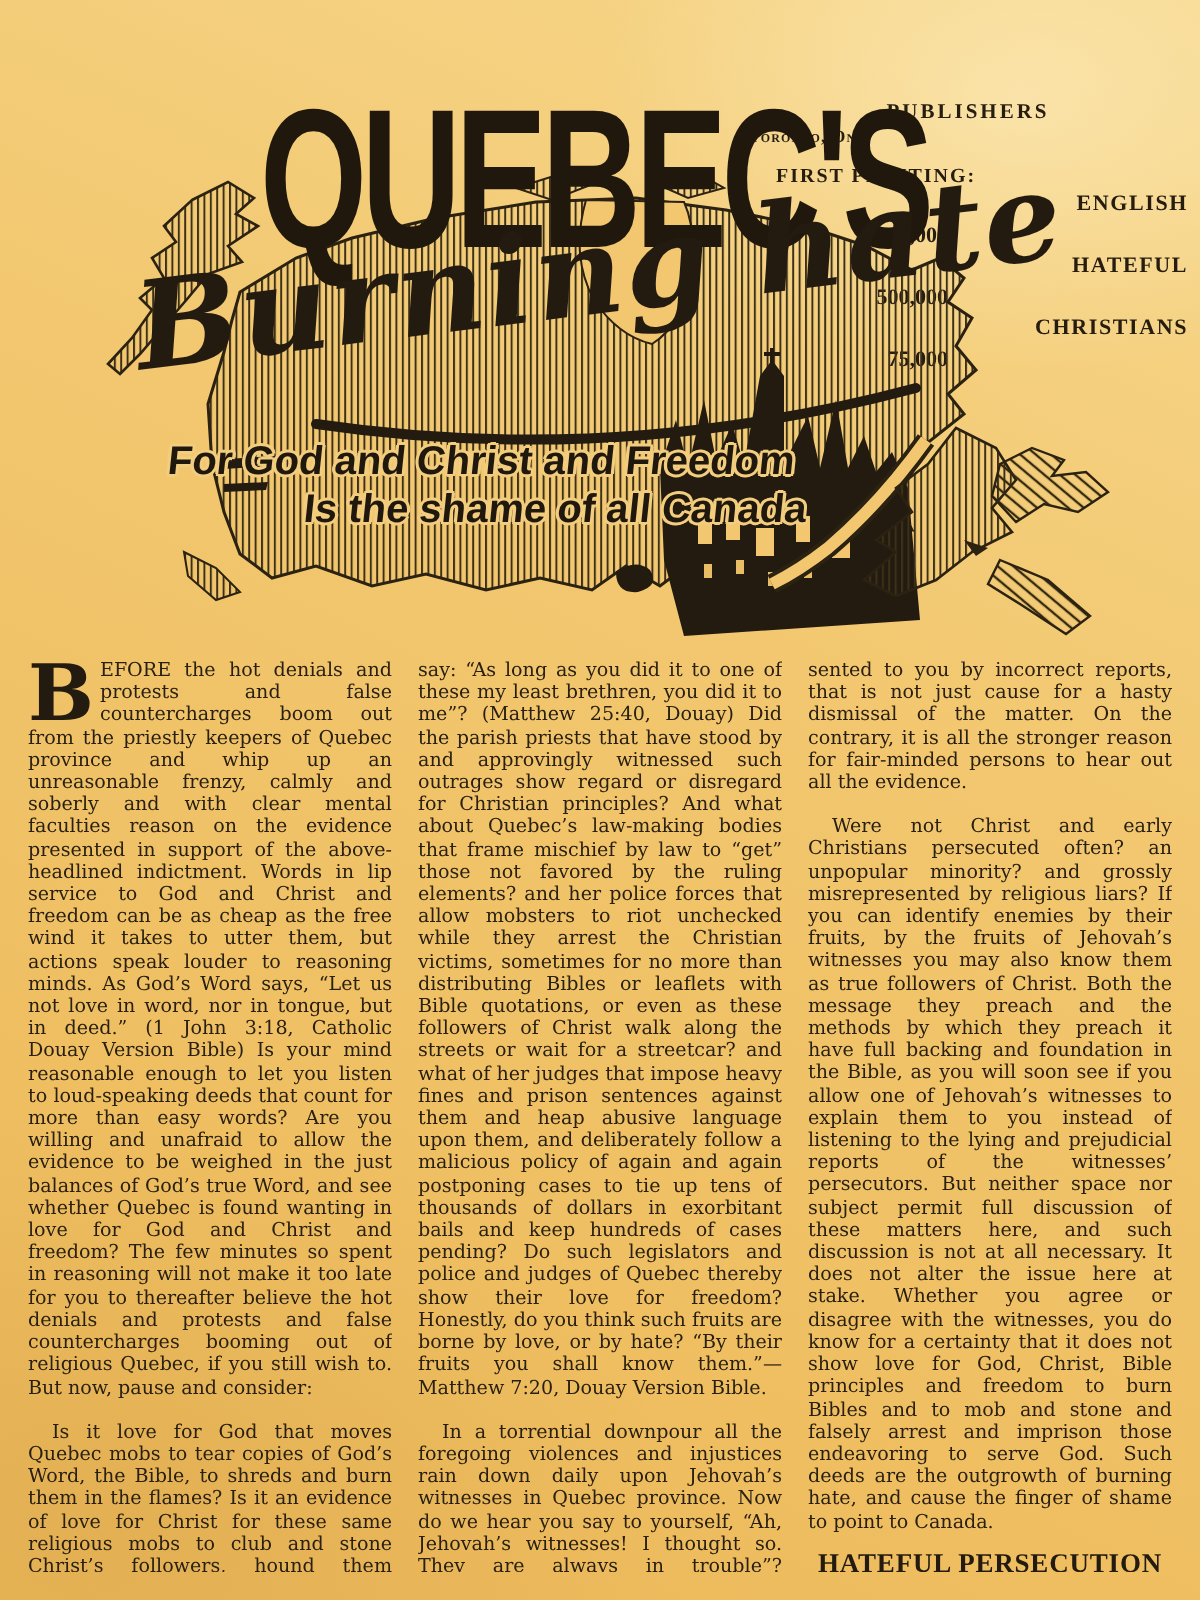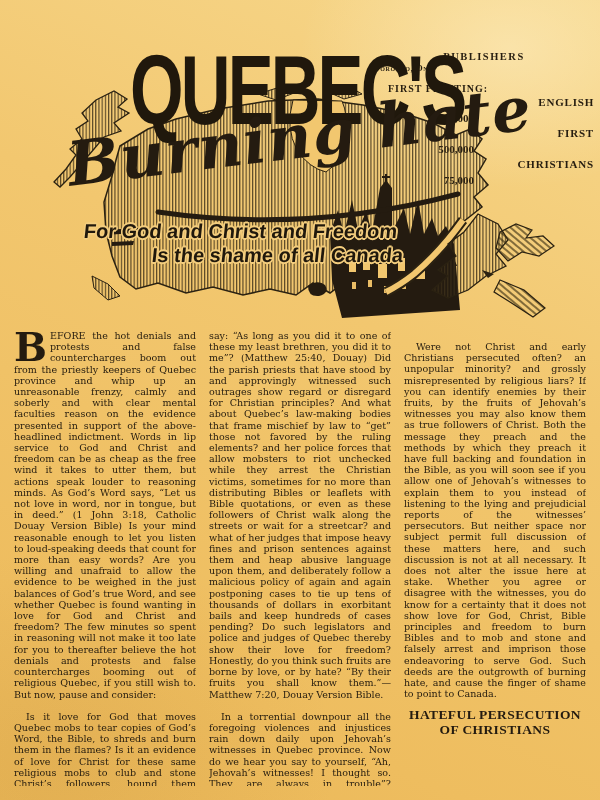--- a/index.html
+++ b/index.html
@@ -151,34 +151,35 @@
 
 <div class="masthead">
   <div class="pub-label">PUBLISHERS</div>
   <div class="pub-city">Toronto, Ont.</div>
   <div class="printing">
     <div class="printing-label">FIRST PRINTING:</div>
     <div class="printing-rows">
       <div class="count">1,000,000</div>
       <div class="lang">ENGLISH</div>
       <div class="count">500,000</div>
-      <div class="lang">FIRST</div>
+      <div class="lang">HATEFUL</div>
       <div class="count">75,000</div>
       <div class="lang">CHRISTIANS</div>
     </div>
   </div>
 </div>
 
 <div class="body-cols">
   <div class="col">
     <p><span class="dropcap">B</span><span>EFORE the hot denials and protests and false countercharges boom out from the priestly keepers of Quebec province and whip up an unreasonable frenzy, calmly and soberly and with clear mental faculties reason on the evidence presented in support of the above-headlined indictment. Words in lip service to God and Christ and freedom can be as cheap as the free wind it takes to utter them, but actions speak louder to reasoning minds. As God’s Word says, “Let us not love in word, nor in tongue, but in deed.” (1 John 3:18, Catholic Douay Version Bible) Is your mind reasonable enough to let you listen to loud-speaking deeds that count for more than easy words? Are you willing and unafraid to allow the evidence to be weighed in the just balances of God’s true Word, and see whether Quebec is found wanting in love for God and Christ and freedom? The few minutes so spent in reasoning will not make it too late for you to thereafter believe the hot denials and protests and false countercharges booming out of religious Quebec, if you still wish to. But now, pause and consider:</span></p>
     <p class="indent">Is it love for God that moves Quebec mobs to tear copies of God’s Word, the Bible, to shreds and burn them in the flames? Is it an evidence of love for Christ for these same religious mobs to club and stone Christ’s followers, hound them throughout the province, damage their property, and otherwise go on deliriously wild rampages of vandalism against Christ’s brethren? Did not Christ</p>
   </div>
   <div class="col">
     <p>say: “As long as you did it to one of these my least brethren, you did it to me”? (Matthew 25:40, Douay) Did the parish priests that have stood by and approvingly witnessed such outrages show regard or disregard for Christian principles? And what about Quebec’s law-making bodies that frame mischief by law to “get” those not favored by the ruling elements? and her police forces that allow mobsters to riot unchecked while they arrest the Christian victims, sometimes for no more than distributing Bibles or leaflets with Bible quotations, or even as these followers of Christ walk along the streets or wait for a streetcar? and what of her judges that impose heavy fines and prison sentences against them and heap abusive language upon them, and deliberately follow a malicious policy of again and again postponing cases to tie up tens of thousands of dollars in exorbitant bails and keep hundreds of cases pending? Do such legislators and police and judges of Quebec thereby show their love for freedom? Honestly, do you think such fruits are borne by love, or by hate? “By their fruits you shall know them.”—Matthew 7:20, Douay Version Bible.</p>
     <p class="indent">In a torrential downpour all the foregoing violences and injustices rain down daily upon Jehovah’s witnesses in Quebec province. Now do we hear you say to yourself, “Ah, Jehovah’s witnesses! I thought so. They are always in trouble”? Because they are often persecuted, or because they are an unpopular minority, or because they may have been misrepre-</p>
   </div>
   <div class="col">
+    <p>sented to you by incorrect reports, that is not just cause for a hasty dismissal of the matter. On the contrary, it is all the stronger reason for fair-minded persons to hear out all the evidence.</p>
     <p class="indent">Were not Christ and early Christians persecuted often? an unpopular minority? and grossly misrepresented by religious liars? If you can identify enemies by their fruits, by the fruits of Jehovah’s witnesses you may also know them as true followers of Christ. Both the message they preach and the methods by which they preach it have full backing and foundation in the Bible, as you will soon see if you allow one of Jehovah’s witnesses to explain them to you instead of listening to the lying and prejudicial reports of the witnesses’ persecutors. But neither space nor subject permit full discussion of these matters here, and such discussion is not at all necessary. It does not alter the issue here at stake. Whether you agree or disagree with the witnesses, you do know for a certainty that it does not show love for God, Christ, Bible principles and freedom to burn Bibles and to mob and stone and falsely arrest and imprison those endeavoring to serve God. Such deeds are the outgrowth of burning hate, and cause the finger of shame to point to Canada.</p>
     <div class="sec-heading">HATEFUL PERSECUTION OF CHRISTIANS</div>
 
   </div>
 </div>
 
 </body></html>

